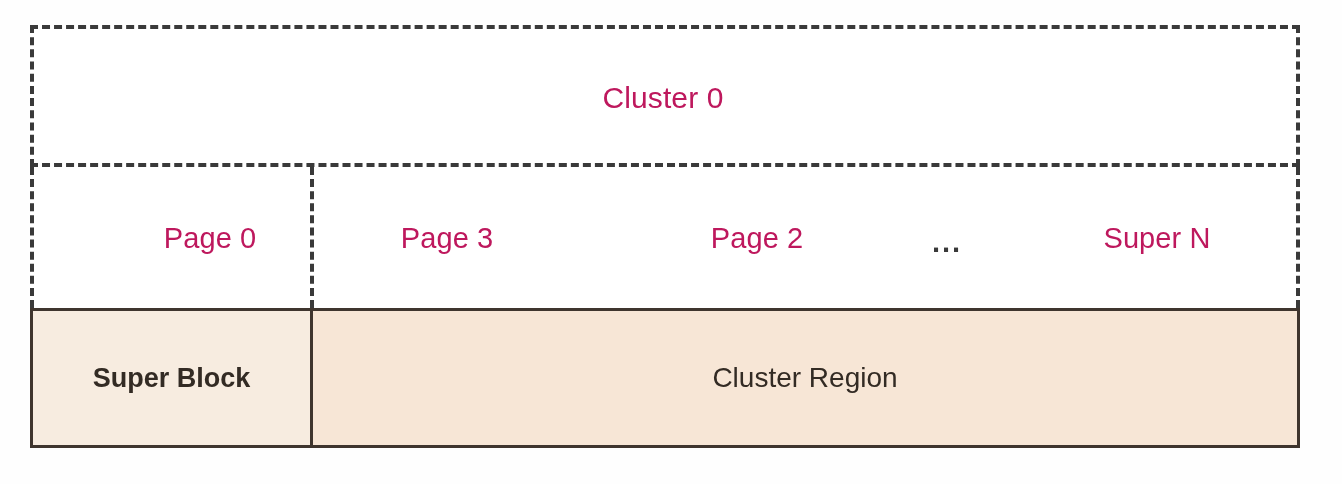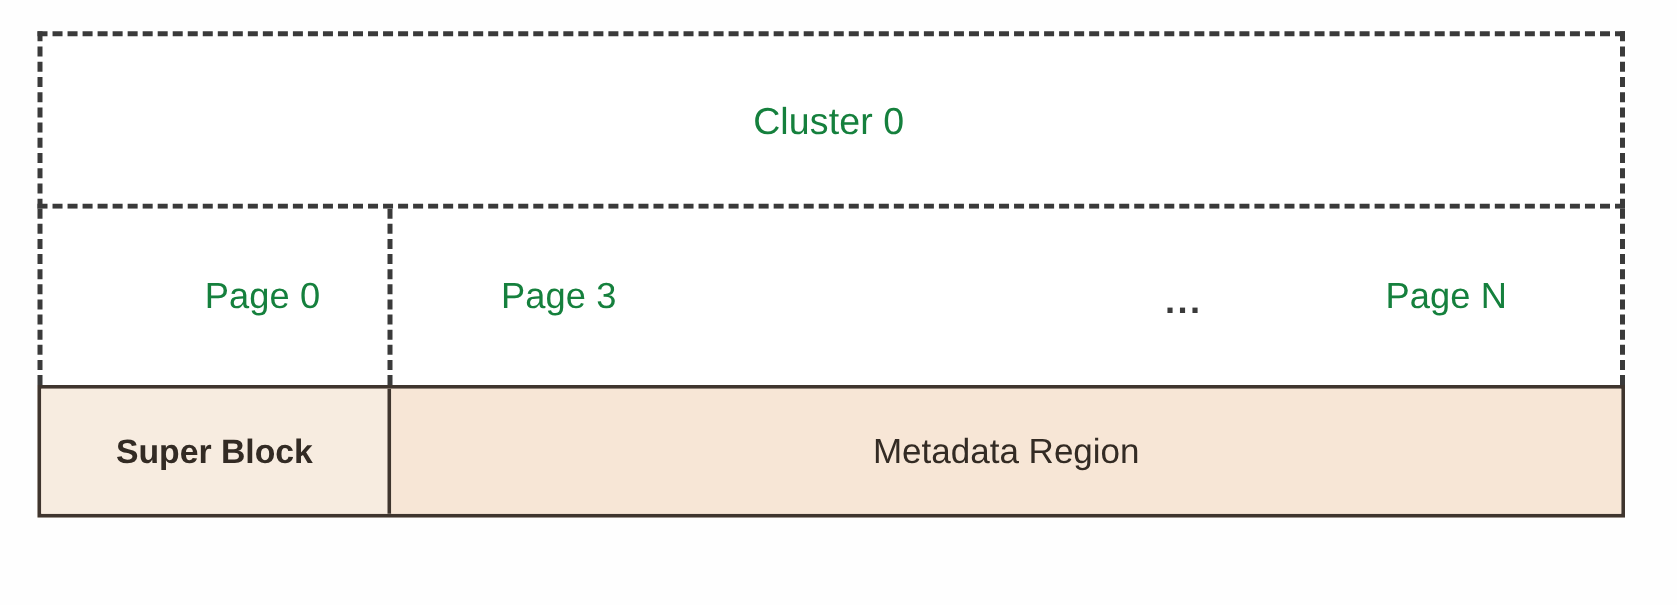--- a/index.html
+++ b/index.html
@@ -62,21 +62,21 @@
     top: 167px;
     width: 0;
     height: 141px;
     border-left: 4px dashed #3a3a3a;
   }
 
   
   .label {
     position: absolute;
     white-space: nowrap;
-    color: #15803d;
+    color: #be185d;
     transform: translate(-50%, -50%);
     text-align: center;
     letter-spacing: 0.1px;
   }
 
   #cluster-label {
     font-size: 30px;
     font-weight: 400;
     left: 663px;
     top: 98px;
@@ -92,21 +92,21 @@
     font-weight: 700;
     color: #3a3a3a;
     letter-spacing: 2px;
   }
 
   
   #region-band {
     left: 30px;
     top: 308px;
     width: 1270px;
-    height: 106px;
+    height: 140px;
     border: 3px solid #3f352e;
     display: flex;
     background: #f7eadc;
   }
 
   #super-block-cell {
     width: 280px;
     flex: 0 0 280px;
     background: #f7ece0;
     border-right: 3px solid #3f352e;
@@ -147,30 +147,31 @@
   <div class="label" id="cluster-label">Cluster 0</div>
 
   <div class="abs" id="page-band"></div>
 
   <div class="abs" id="page-divider"></div>
 
   <div class="label page-label" style="left:170px; top:238px;margin-left:40px;">Page 0</div>
 
   <div class="label page-label" style="left:447px; top:238px;">Page 3</div>
 
+  <div class="label page-label" style="left:757px; top:238px;">Page 2</div>
 
   <div class="label ellipsis-label" style="left:947px; top:242px;">...</div>
 
-  <div class="label page-label" style="left:1157px; top:238px;">Page N</div>
+  <div class="label page-label" style="left:1157px; top:238px;">Super N</div>
 
   <div class="abs" id="region-band">
 
     <div id="super-block-cell">
       <span id="super-block-label">Super Block</span>
     </div>
 
     <div id="metadata-region-cell">
-      <span id="metadata-region-label">Metadata Region</span>
+      <span id="metadata-region-label">Cluster Region</span>
     </div>
 
   </div>
 
 </div>
 
 </body></html>

